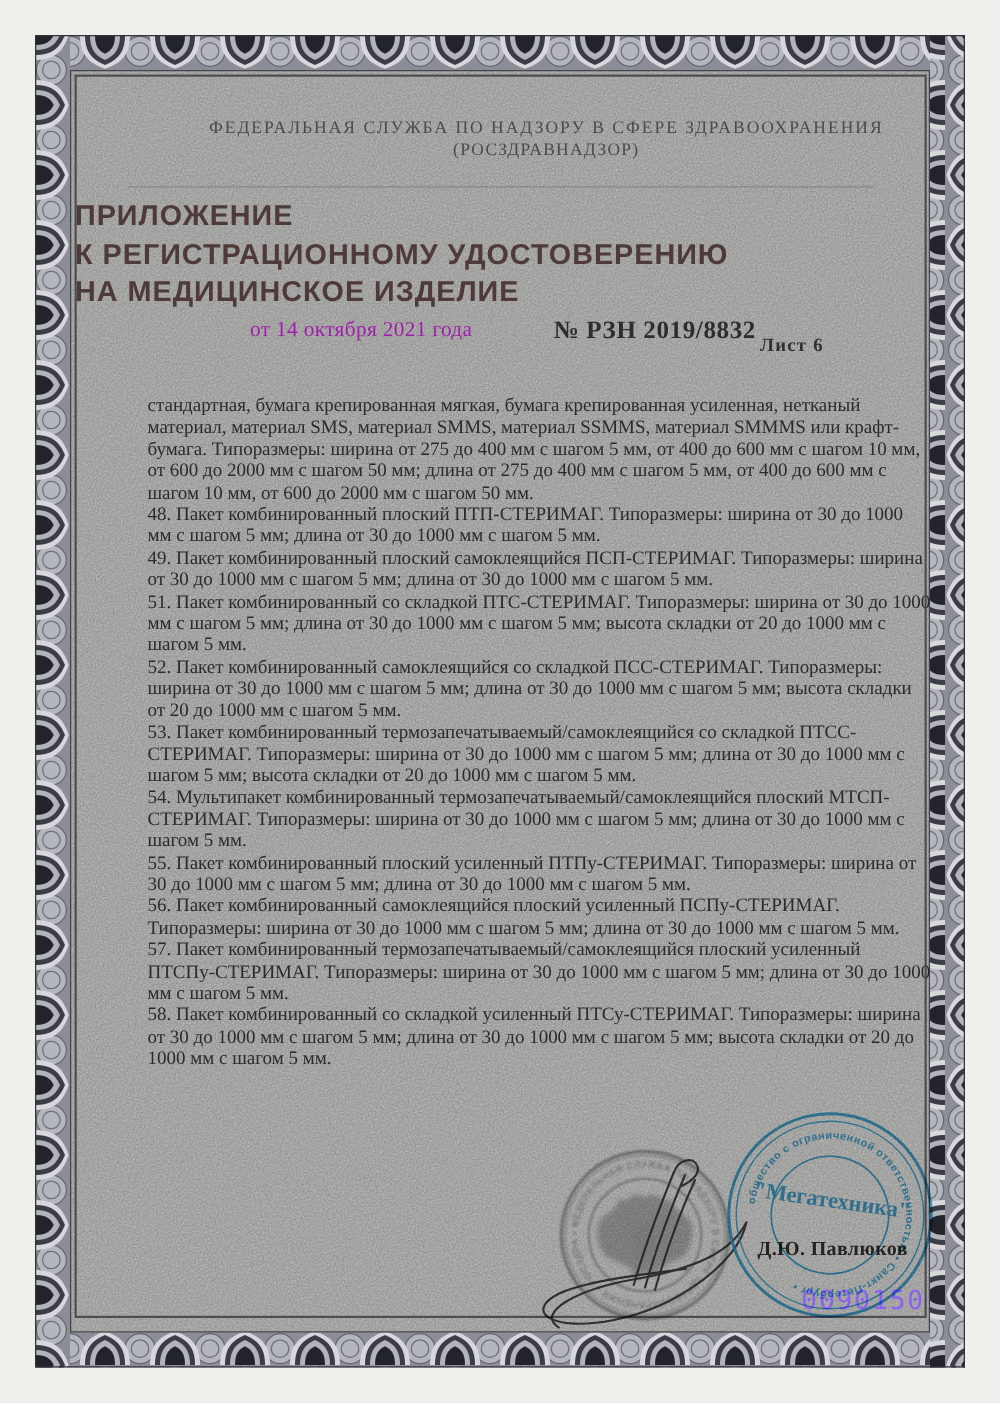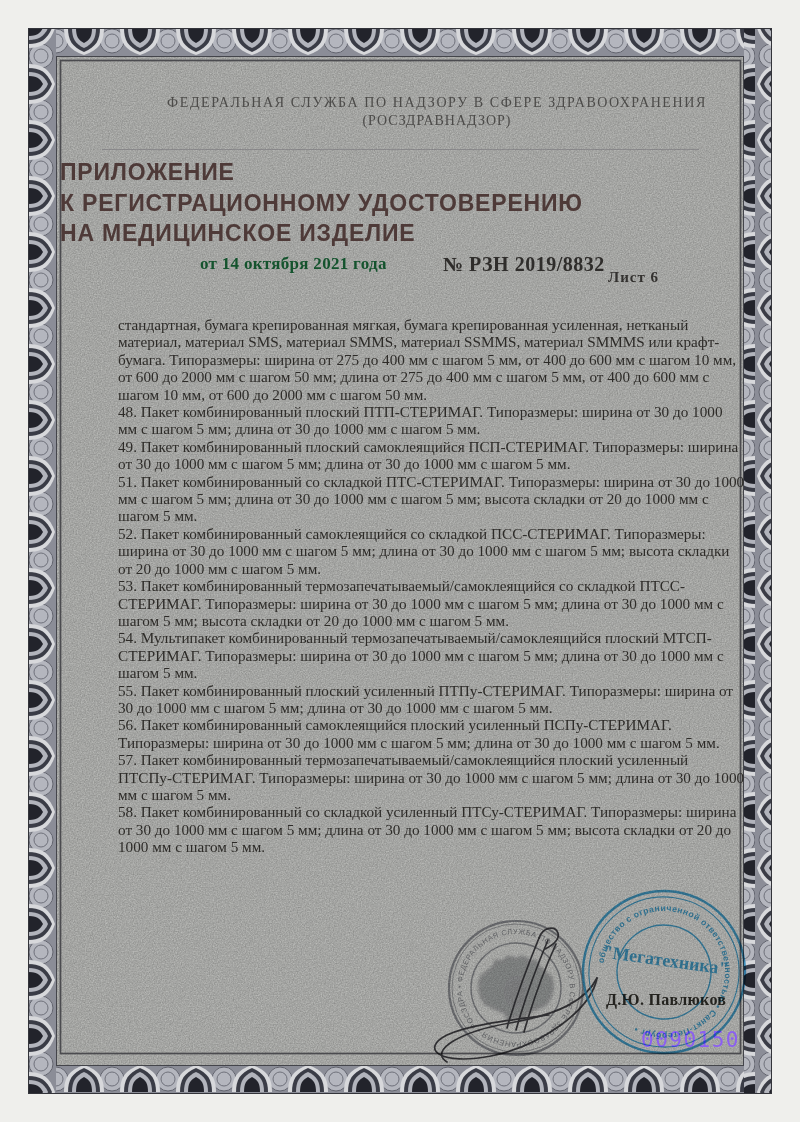--- a/index.html
+++ b/index.html
@@ -23,21 +23,21 @@
     background:#7b7a7e;opacity:.65;
   }
   .doc-title{
     position:absolute;left:60px;top:157px;width:681px;
     font-family:"Liberation Sans", sans-serif;
     font-weight:bold;font-size:23px;line-height:30.5px;
     letter-spacing:.8px;color:var(--title-ink,#4e3a38);
   }
   .issue-date{
     position:absolute;left:200px;top:254px;
-    font-weight:bold;font-size:17px;color:#14532d;letter-spacing:.3px;
+    font-weight:normal;font-size:17px;color:#a21caf;letter-spacing:.3px;
   }
   .issue-number{
     position:absolute;left:443px;top:253px;
     font-weight:bold;font-size:20px;color:#2f2d2b;letter-spacing:.5px;
   }
   .sheet{
     position:absolute;left:608px;top:269px;width:100px;
     font-weight:bold;font-size:15px;color:#33312f;letter-spacing:1px;
   }
   .body-text{

